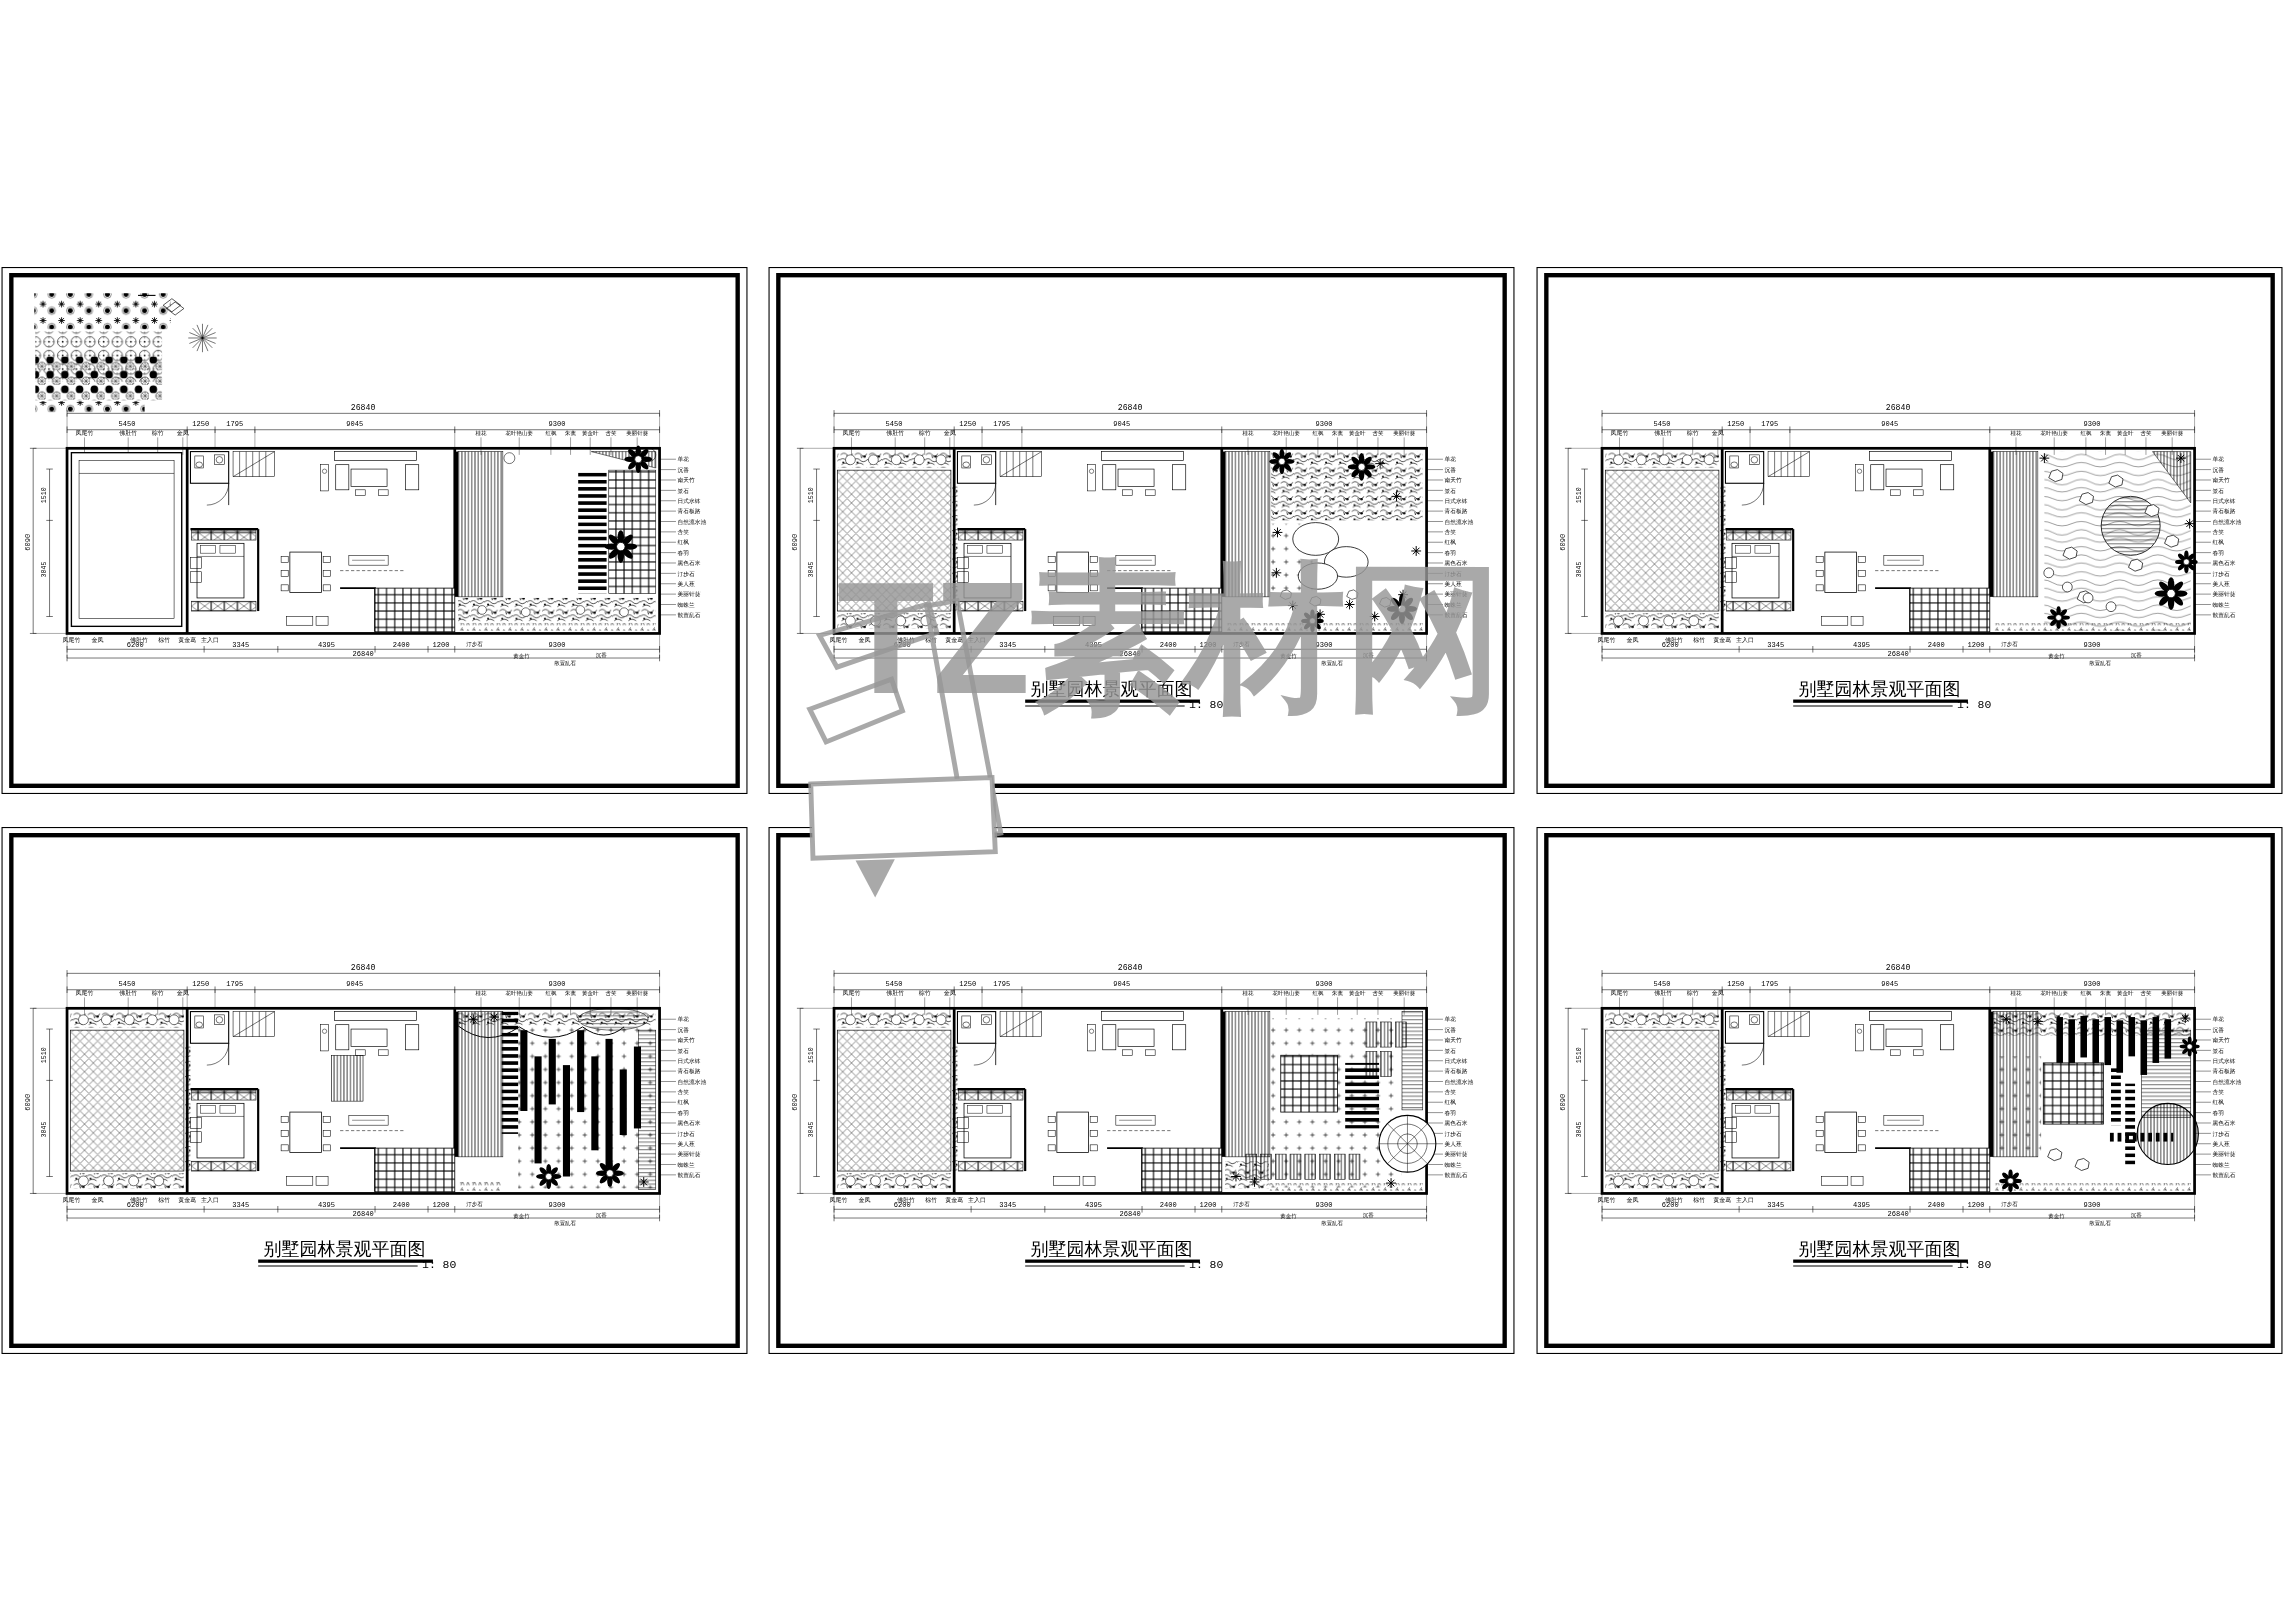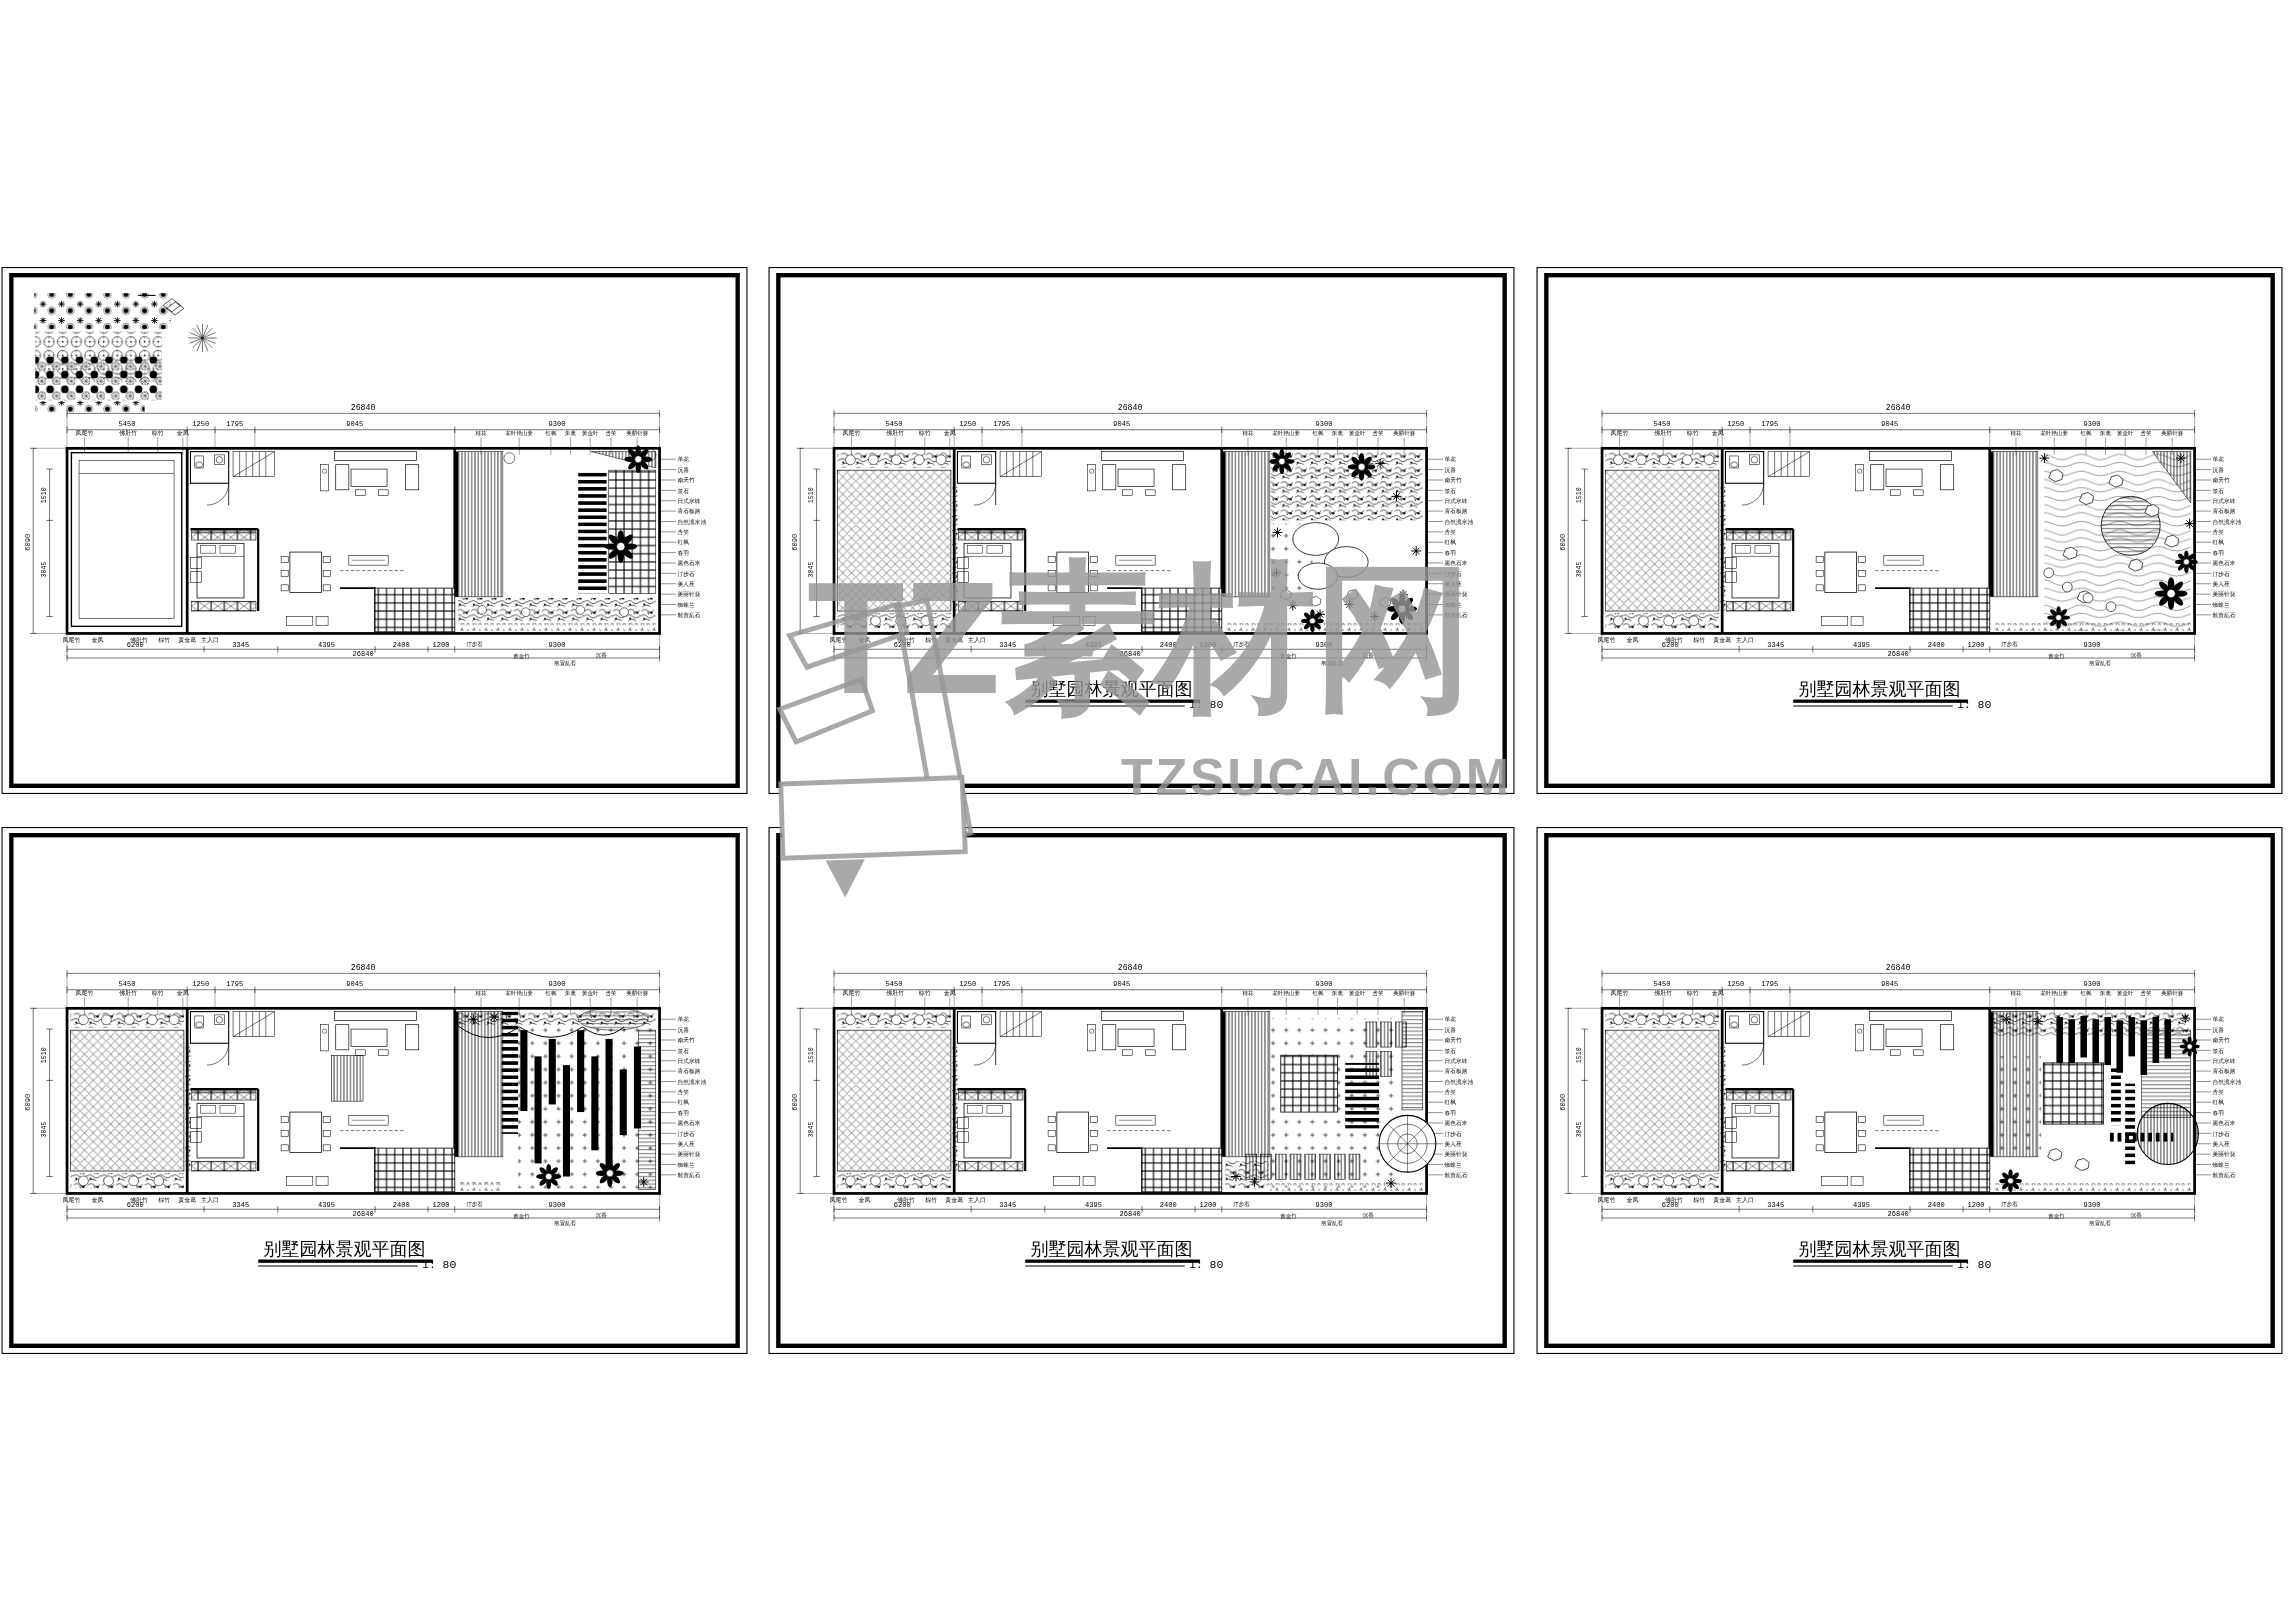--- a/index.html
+++ b/index.html
@@ -2,21 +2,21 @@
 <html style="font-size:8.7px"><head>
 <meta charset="utf-8">
 <style>
   html,body{margin:0;padding:0;background:#ffffff;}
   body{width:2295px;height:1623px;font-family:"Liberation Sans",sans-serif;}
   .canvas{position:relative;width:2295px;height:1623px;background:#fff;overflow:hidden;}
   .sheet{position:absolute;width:747px;height:527px;}
   .sheet svg{display:block;width:747px;height:527px;}
   #s1{left:1.1px;top:267px;}  #s2{left:768px;top:267px;}  #s3{left:1536px;top:267px;}
   #s4{left:1.1px;top:827px;} #s5{left:768px;top:827px;} #s6{left:1536px;top:827px;}
-  .watermark{position:absolute;left:773px;top:555px;width:798px;height:350px;pointer-events:none;z-index:50;}
+  .watermark{position:absolute;left:803px;top:555px;width:798px;height:350px;pointer-events:none;z-index:50;}
   .wm-brand{position:absolute;left:34px;top:3.3px;font-weight:bold;font-size:160px;line-height:1;
             color:rgba(150,150,150,0.82);letter-spacing:-2.2px;white-space:nowrap;}
   .wm-url{position:absolute;left:348px;top:196px;font-weight:bold;font-size:52px;line-height:1;
           color:rgba(150,150,150,0.82);letter-spacing:2.7px;white-space:nowrap;}
   .wm-logo{position:absolute;left:0;top:15.3px;}
   text{fill:#000;}
   .dimtxt{font-family:"Liberation Mono","DejaVu Sans Mono",monospace;}
   .cjk{font-family:"Liberation Sans","DejaVu Sans",sans-serif;}
 </style>
 </head>
@@ -559,17 +559,16 @@
   <svg class="wm-logo" width="235" height="333" viewBox="0 0 430 610">
     <g fill="none" stroke="rgba(150,150,150,0.82)" stroke-width="9" stroke-linejoin="miter">
       <polygon points="30,120 230,62 245,115 62,178"></polygon>
       <polygon points="226,66 282,56 362,482 302,494"></polygon>
       <polygon points="12,255 162,200 182,258 42,315"></polygon>
       <polygon points="14,392 346,380 352,516 18,528" fill="#ffffff"></polygon>
     </g>
     <polygon points="96,532 168,530 132,600" fill="rgba(150,150,150,0.82)"></polygon>
   </svg>
   <div class="wm-brand">TZ素材网</div>
-  <div class="wm-url">TZSUCAI.COM</div>
 </div>
 
 </div>
 
 
 </body></html>

